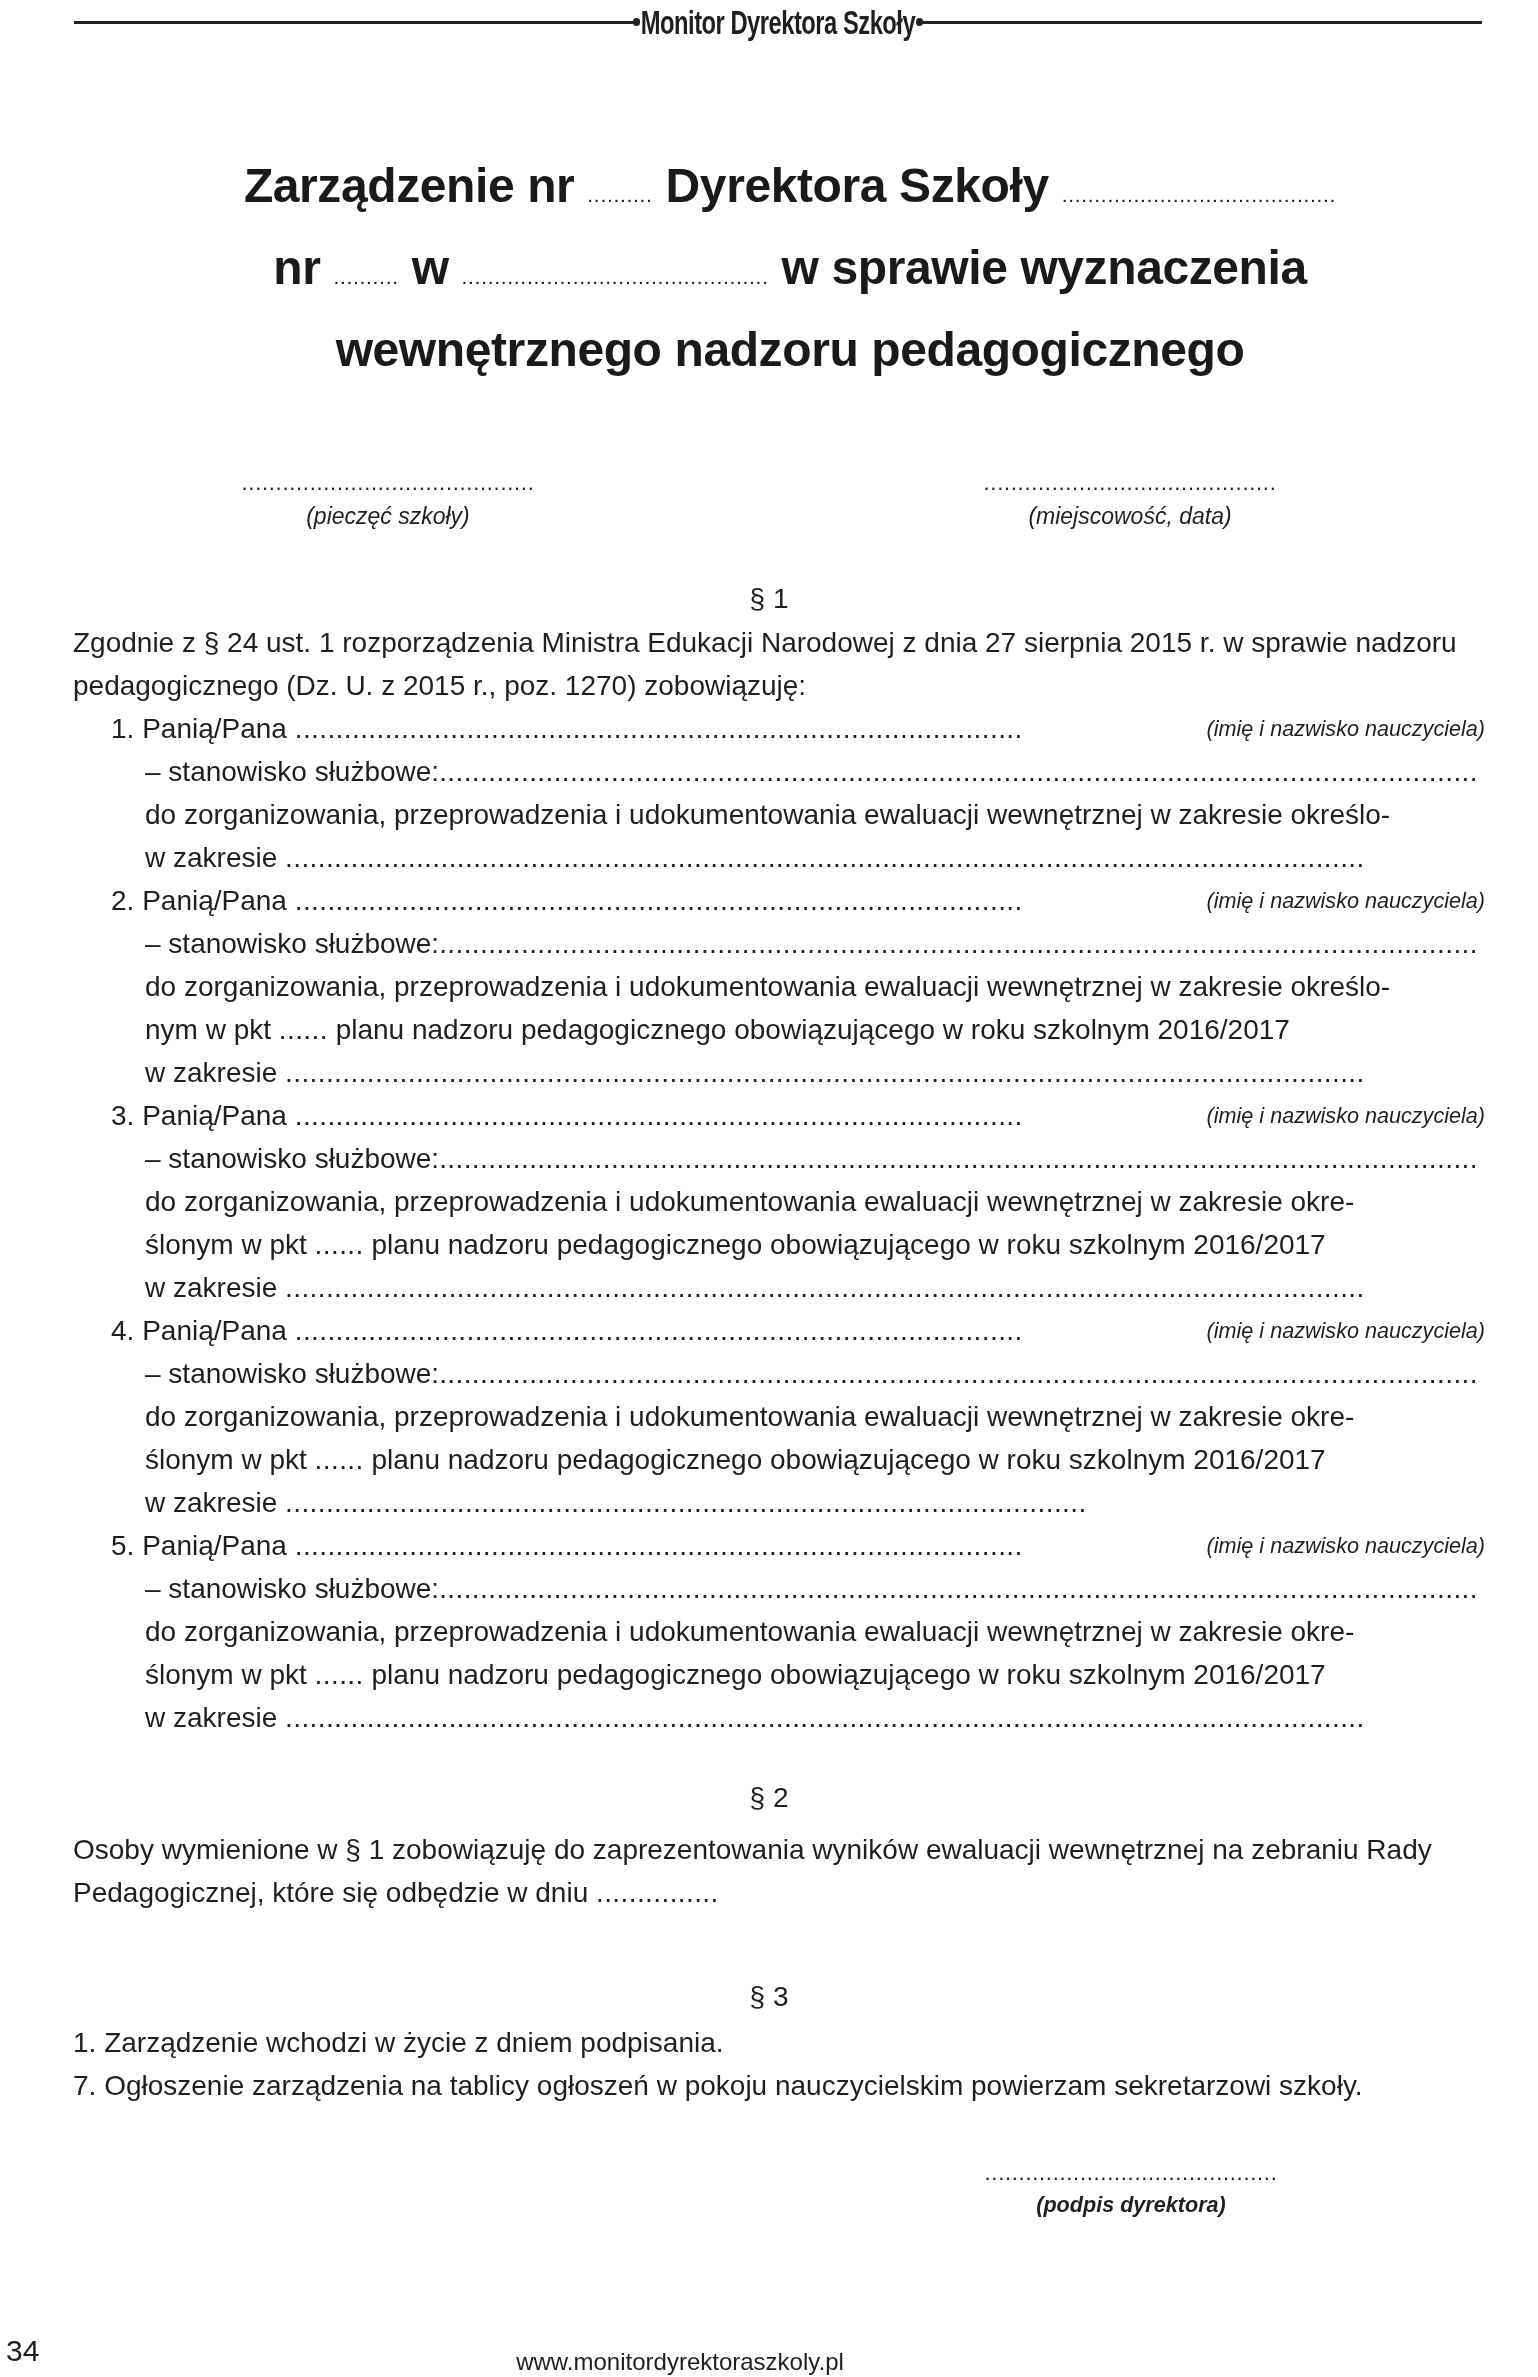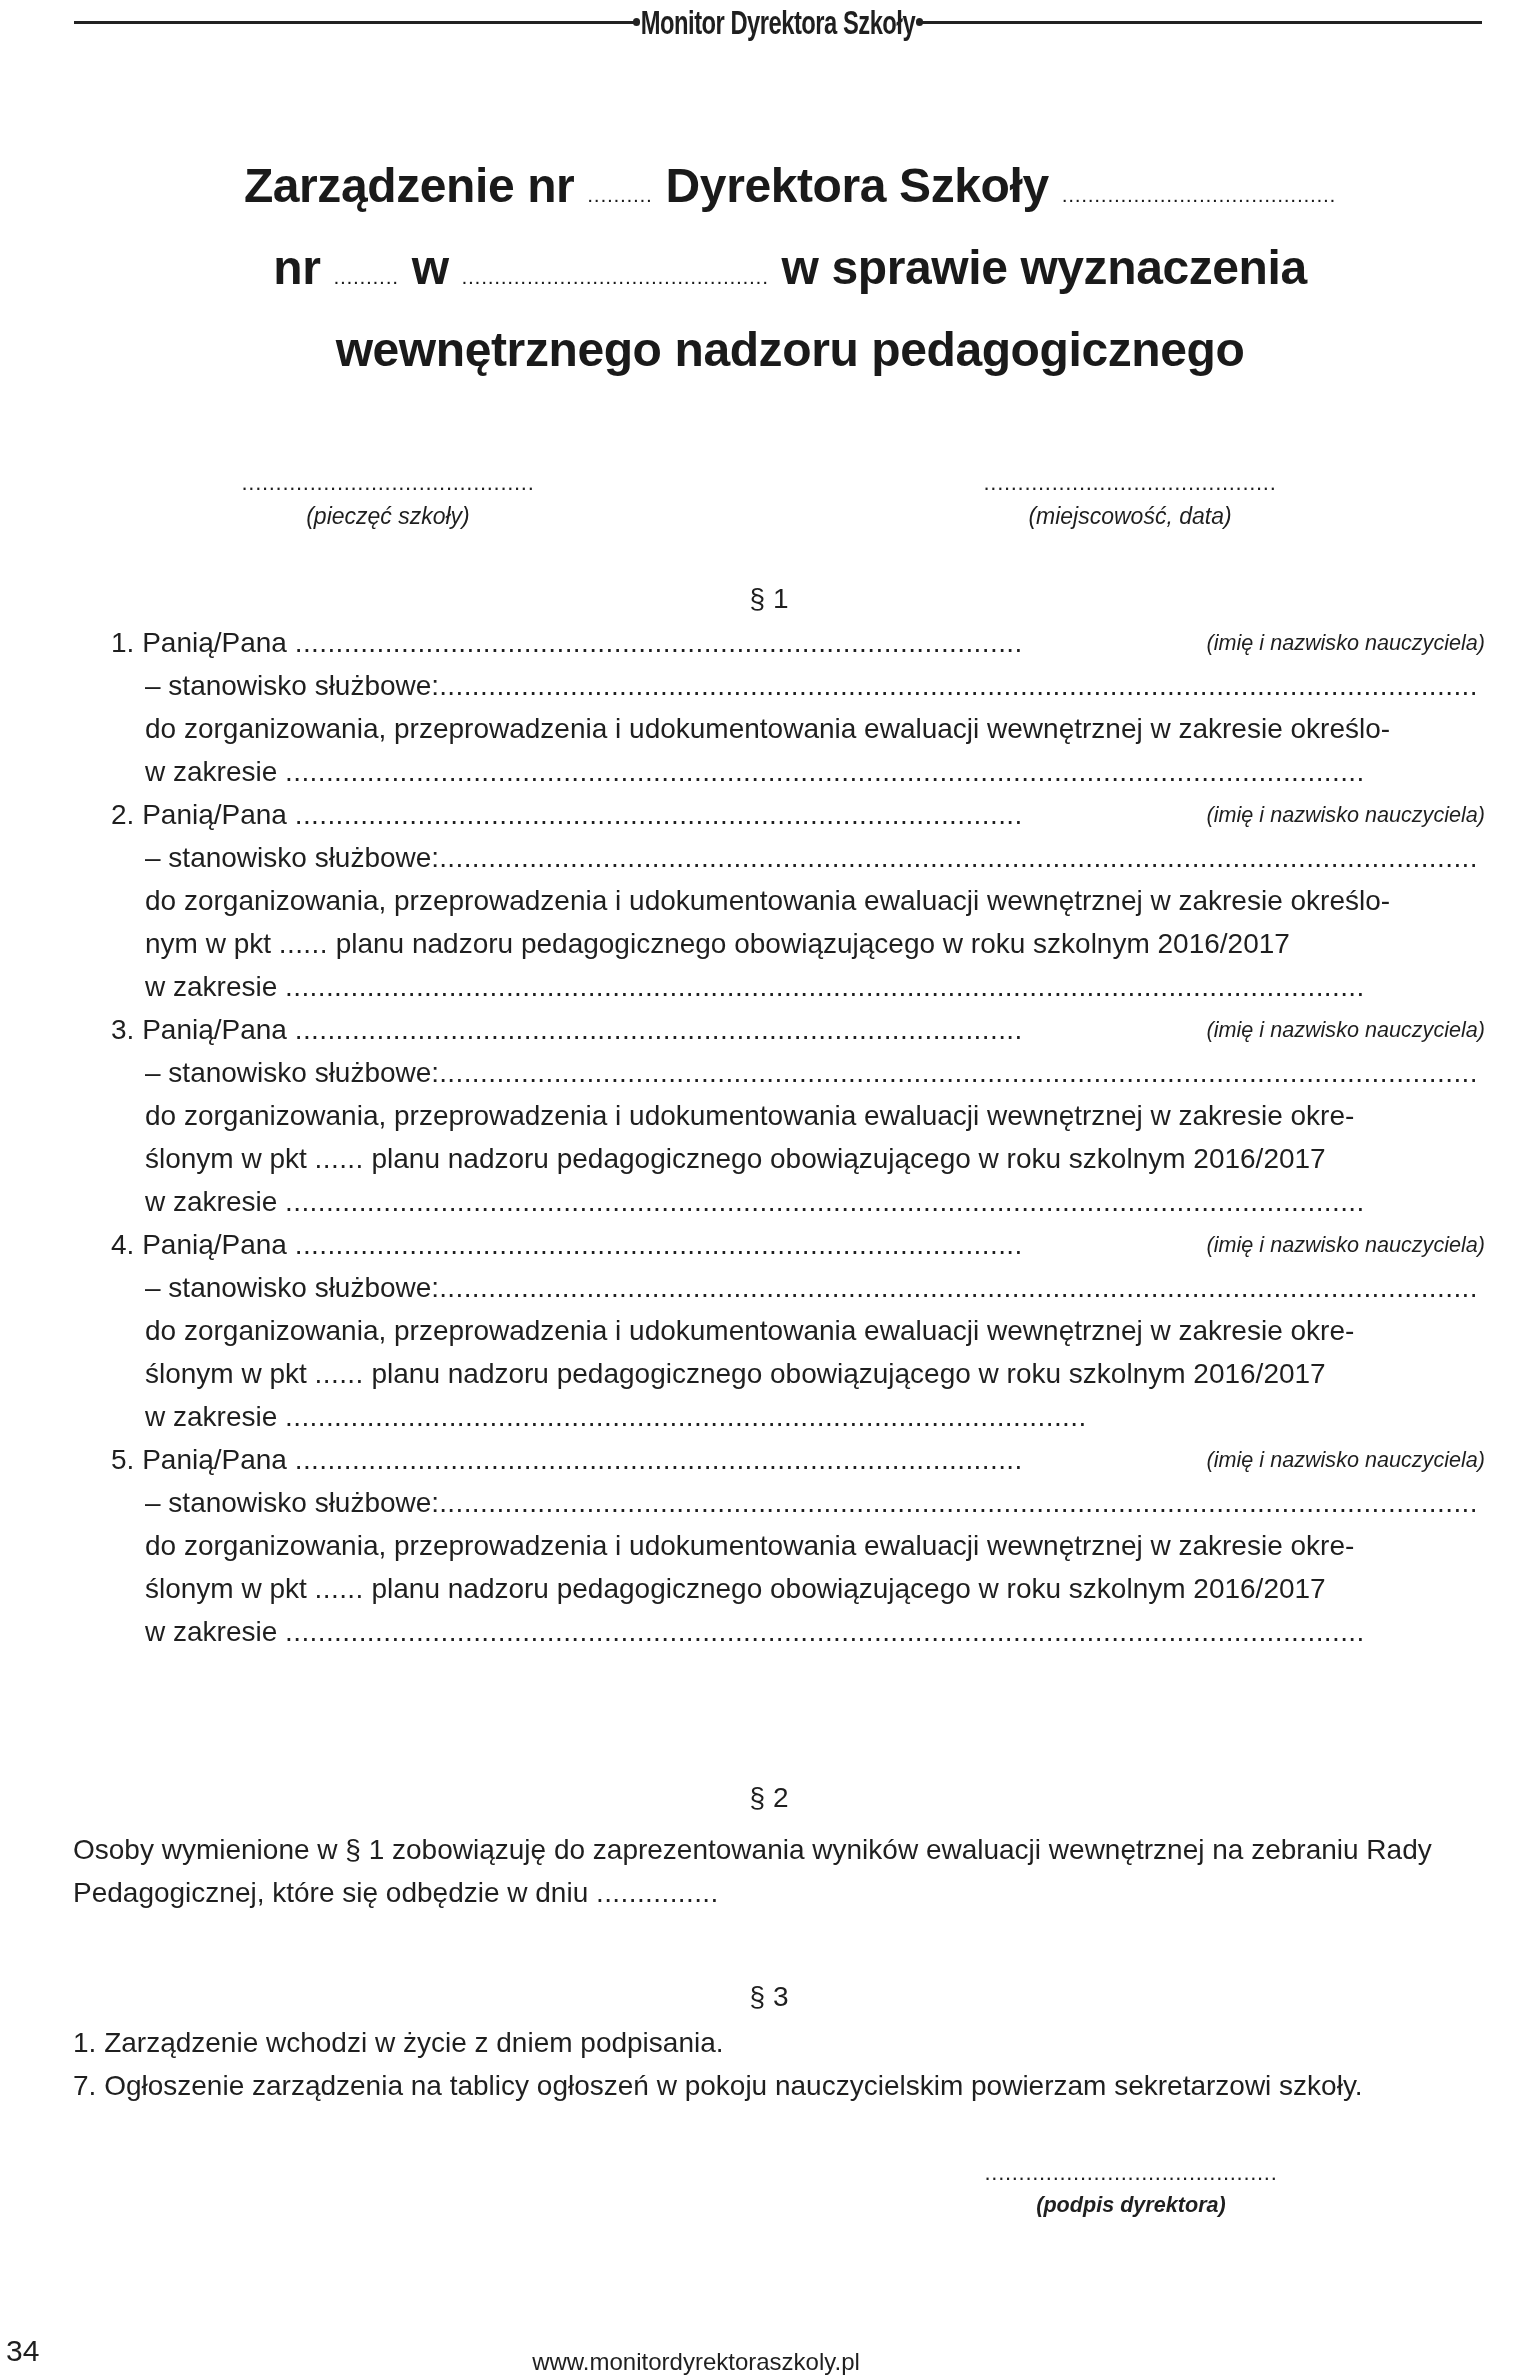--- a/index.html
+++ b/index.html
@@ -41,21 +41,21 @@
   .para-sign { position: absolute; left: 0; width: 1538px; text-align: center; font-size: 28px; }
   .body-text {
     position: absolute; left: 73px; width: 1412px; font-size: 28px; line-height: 43px;
   }
   .item { position: relative; margin-left: 38px; }
   .item .row { white-space: nowrap; overflow: hidden; }
   .item .indent { padding-left: 34px; }
   .item .cap-right { position: absolute; right: 0; font-style: italic; font-size: 21.6px; }
   .dotfill { letter-spacing: 0.4px; }
   .footer-page { position: absolute; left: 6px; top: 2334px; font-size: 30px; }
-  .footer-url { position: absolute; left: 16px; width: 1360px; top: 2348px; text-align: center; font-size: 24px; }
+  .footer-url { position: absolute; left: 0; width: 1360px; top: 2348px; text-align: center; font-size: 24px; }
 </style>
 </head>
 <body>
 
 <div class="masthead">
   <div class="line left"></div>
   <div class="brand">Monitor Dyrektora Szkoły</div>
   <div class="line right"></div>
 </div>
 
@@ -83,20 +83,21 @@
   </div>
   <div class="stamp right">
     <div class="dots">...........................................</div>
     <div class="cap">(miejscowość, data)</div>
   </div>
 </div>
 
 <div class="para-sign" style="top:583px;">§ 1</div>
 
 <div class="body-text" style="top:621px;">
+  <div>Zgodnie z § 24 ust. 1 rozporządzenia Ministra Edukacji Narodowej z dnia 27 sierpnia 2015 r. w sprawie nadzoru pedagogicznego (Dz. U. z 2015 r., poz. 1270) zobowiązuję:</div>
   <div id="items">
       <div class="item">
         <div class="row"><span>1.</span> <span>Panią/Pana</span> <span class="dotfill">.........................................................................................</span><span class="cap-right">(imię i nazwisko nauczyciela)</span></div>
         <div class="row indent"><span>– stanowisko służbowe:</span><span class="dotfill">...............................................................................................................................</span></div>
         <div class="row indent">do zorganizowania, przeprowadzenia i udokumentowania ewaluacji wewnętrznej w zakresie określo-</div>
         <div class="row indent"><span>w zakresie</span> <span class="dotfill">...................................................................................................................................</span><span>.</span></div>
       </div>
       <div class="item">
         <div class="row"><span>2.</span> <span>Panią/Pana</span> <span class="dotfill">.........................................................................................</span><span class="cap-right">(imię i nazwisko nauczyciela)</span></div>
         <div class="row indent"><span>– stanowisko służbowe:</span><span class="dotfill">...............................................................................................................................</span></div>

